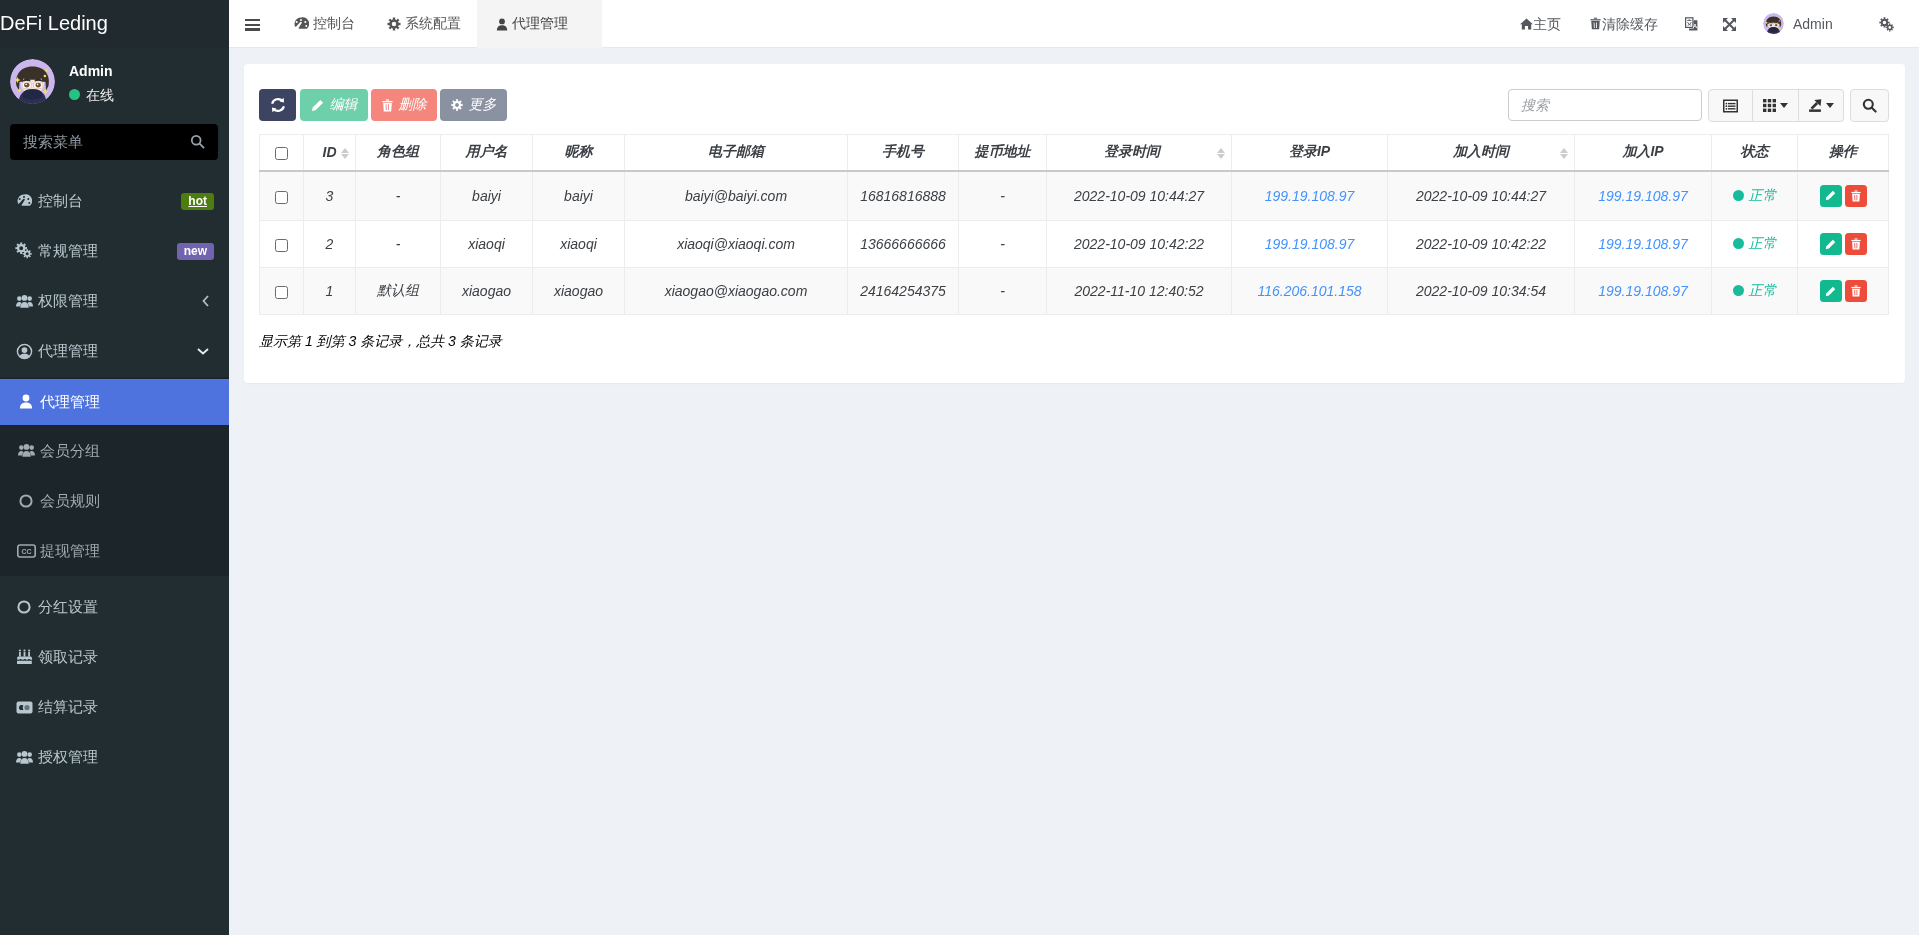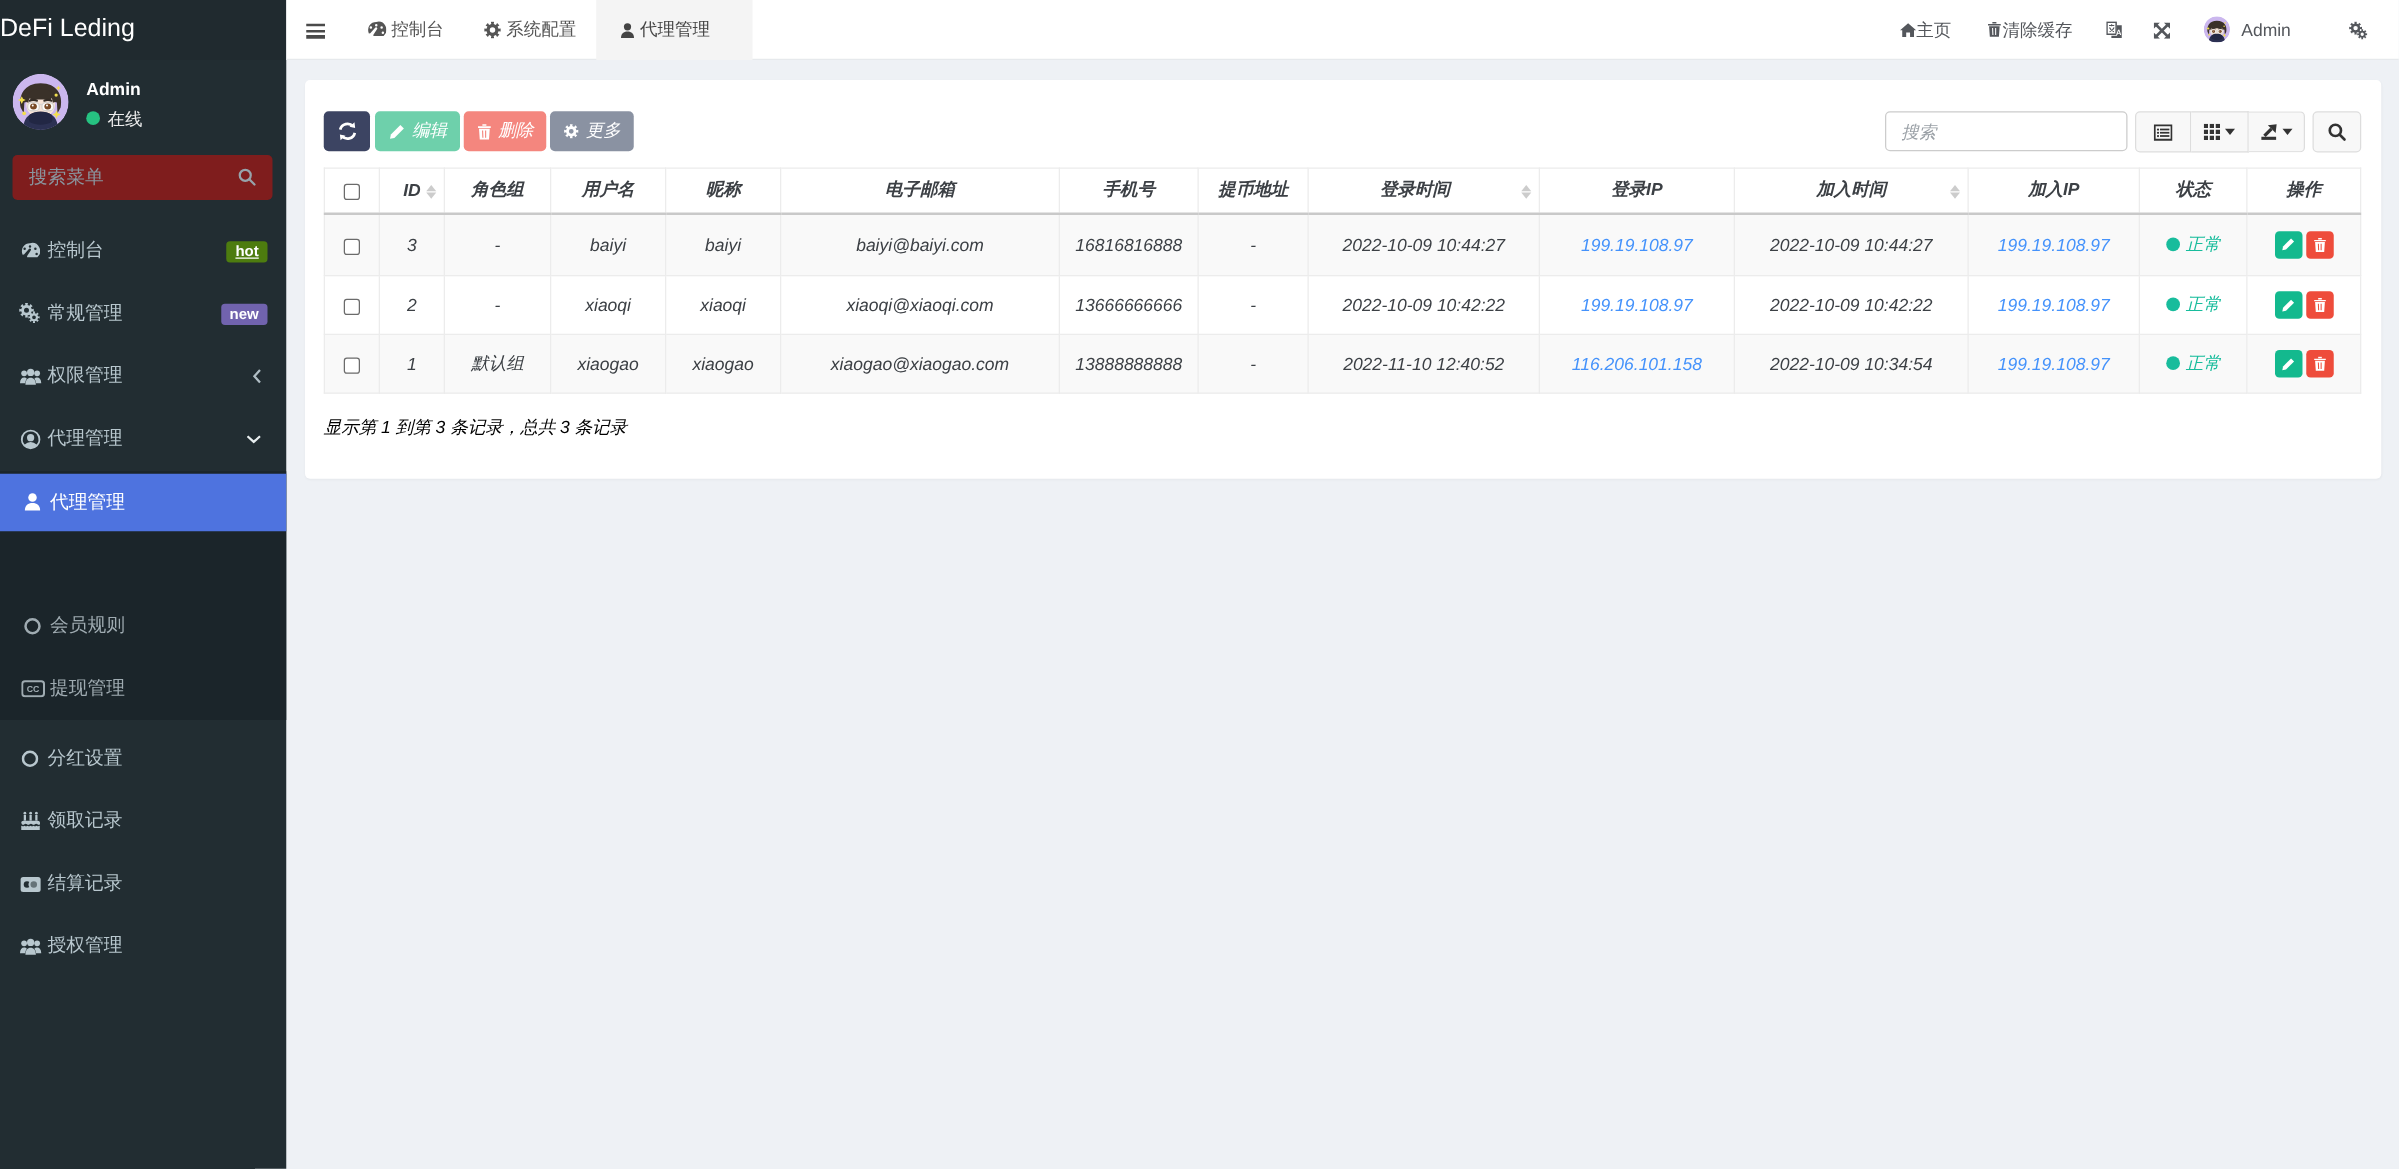--- a/index.html
+++ b/index.html
@@ -4,21 +4,21 @@
 <style>
 *{box-sizing:border-box;margin:0;padding:0;}
 html,body{width:1919px;height:935px;overflow:hidden;font-family:"Liberation Sans",sans-serif;background:#eef1f5;}
 
 #sidebar{position:absolute;left:0;top:0;width:229px;height:935px;background:#222d32;}
 #brand{position:absolute;left:0;top:0;width:229px;height:48px;background:#202a2f;color:#fff;font-size:20px;text-align:left;line-height:47px;}
 #avatar{position:absolute;left:10px;top:59px;width:45px;height:45px;border-radius:50%;overflow:hidden;}
 #uname{position:absolute;left:69px;top:63px;color:#fff;font-size:14px;font-weight:bold;}
 #ustat{position:absolute;left:69px;top:87px;color:#ececec;font-size:14px;}
 #ustat .dot{display:inline-block;width:11px;height:11px;border-radius:50%;background:#26c281;margin-right:6px;}
-#sform{position:absolute;left:10px;top:124px;width:208px;height:36px;background:#7f1d1d;border-radius:4px;color:#8a959e;font-size:15px;line-height:36px;padding-left:13px;}
+#sform{position:absolute;left:10px;top:124px;width:208px;height:36px;background:#000000;border-radius:4px;color:#8a959e;font-size:15px;line-height:36px;padding-left:13px;}
 #sform svg{position:absolute;right:13px;top:10px;}
 .mitem{position:absolute;left:0;width:229px;height:50px;color:#b8c7ce;font-size:15px;line-height:50px;white-space:nowrap;}
 .mitem .mic{position:absolute;left:14px;top:0;width:20px;height:50px;display:flex;align-items:center;justify-content:center;}
 .mitem .mtx{position:absolute;left:38px;top:0;}
 .badge{position:absolute;top:17px;height:17px;border-radius:3px;color:#fff;font-size:12px;font-weight:bold;line-height:17px;padding:0 7px;}
 .bhot{right:15px;background:#4d7c0f;text-decoration:underline;}
 .bnew{right:15px;background:#7163ae;}
 .chev{position:absolute;right:20px;top:0;height:50px;display:flex;align-items:center;color:#b0bec5;}
 #submenu{position:absolute;left:0;top:377px;width:229px;height:199px;background:#1b252a;}
 .mactive{background:#4e73df;color:#fff;}
@@ -155,20 +155,35 @@
       <div class="mitem mactive" style="top:2px;height:46px;line-height:46px;">
         <span class="mic" style="left:16px;height:45.5px;">
           <svg width="14" height="15" viewBox="0 0 14 15">
             <g fill="currentColor">
               <circle cx="7" cy="4" r="3.4"></circle>
               <path d="M.9 14.4c0-4 2.4-6 6.1-6s6.1 2 6.1 6z"></path>
             </g>
           </svg>
         </span>
         <span class="mtx" style="left:40px;">代理管理</span>
+      </div>
+      <div class="mitem smitem" style="top:48.5px;height:50px;line-height:50px;">
+        <span class="mic" style="height:50px;">
+          <svg width="19" height="15" viewBox="0 0 19 15">
+            <g fill="currentColor">
+              <circle cx="4.3" cy="4.6" r="2.3"></circle>
+              <circle cx="14.7" cy="4.6" r="2.3"></circle>
+              <path d="M1 12.6c0-3 1.4-4.6 3.3-4.6 1 0 1.6.4 2.2 1-.8 1-1.2 2.2-1.3 3.6H1z"></path>
+              <path d="M18 12.6c0-3-1.4-4.6-3.3-4.6-1 0-1.6.4-2.2 1 .8 1 1.2 2.2 1.3 3.6H18z"></path>
+              <circle cx="9.5" cy="3.9" r="2.9"></circle>
+              <path d="M5.3 13.7c0-3.6 1.8-5.6 4.2-5.6s4.2 2 4.2 5.6z"></path>
+            </g>
+          </svg>
+        </span>
+        <span class="mtx">会员分组</span>
       </div>
       <div class="mitem smitem" style="top:98.8px;height:50px;line-height:50px;">
         <span class="mic" style="height:50px;">
           <svg width="14" height="14" viewBox="0 0 14 14">
             <circle cx="7" cy="7" r="5.6" fill="none" stroke="currentColor" stroke-width="2"></circle>
           </svg>
         </span>
         <span class="mtx">会员规则</span>
       </div>
       <div class="mitem smitem" style="top:149.1px;height:50px;line-height:50px;">
@@ -508,21 +523,21 @@
               </svg>
             </span></td>
         </tr>
         <tr class="odd" style="height:47px;">
           <td><span class="cb"></span></td>
           <td>1</td>
           <td>默认组</td>
           <td>xiaogao</td>
           <td>xiaogao</td>
           <td>xiaogao@xiaogao.com</td>
-          <td>13888888888</td>
+          <td>24164254375</td>
           <td>-</td>
           <td>2022-11-10 12:40:52</td>
           <td><a class="ip">116.206.101.158</a></td>
           <td>2022-10-09 10:34:54</td>
           <td><a class="ip">199.19.108.97</a></td>
           <td><span class="st"><span class="dot"></span>正常</span></td>
           <td><span class="abtn g">
               <svg width="11" height="11" viewBox="0 0 13 13">
                 <g fill="#fff">
                   <path d="M9.3.9l2.8 2.8-7.6 7.6-3.5.7.7-3.5z"></path>

